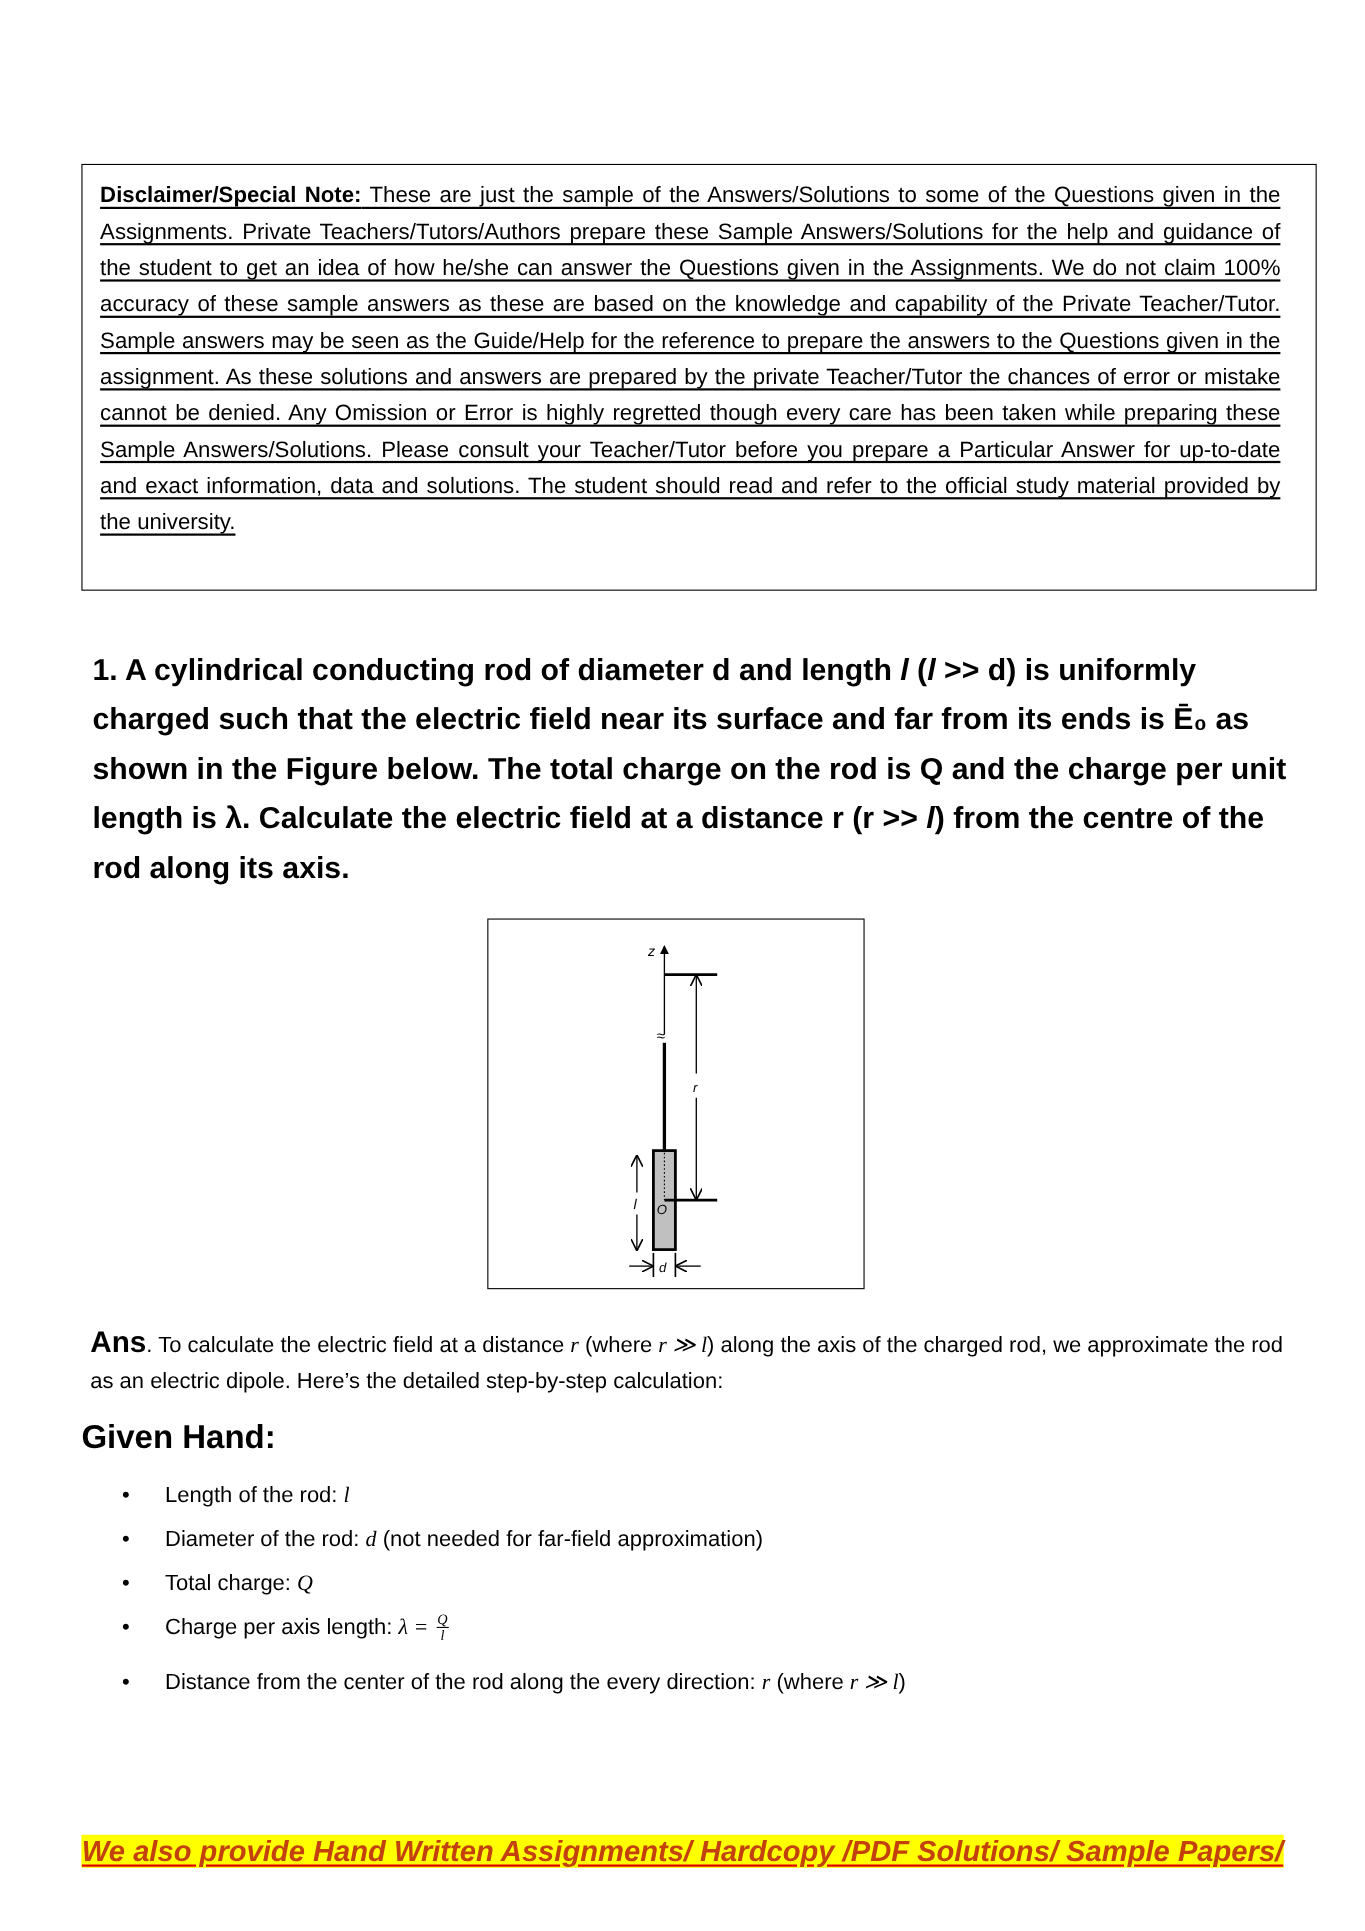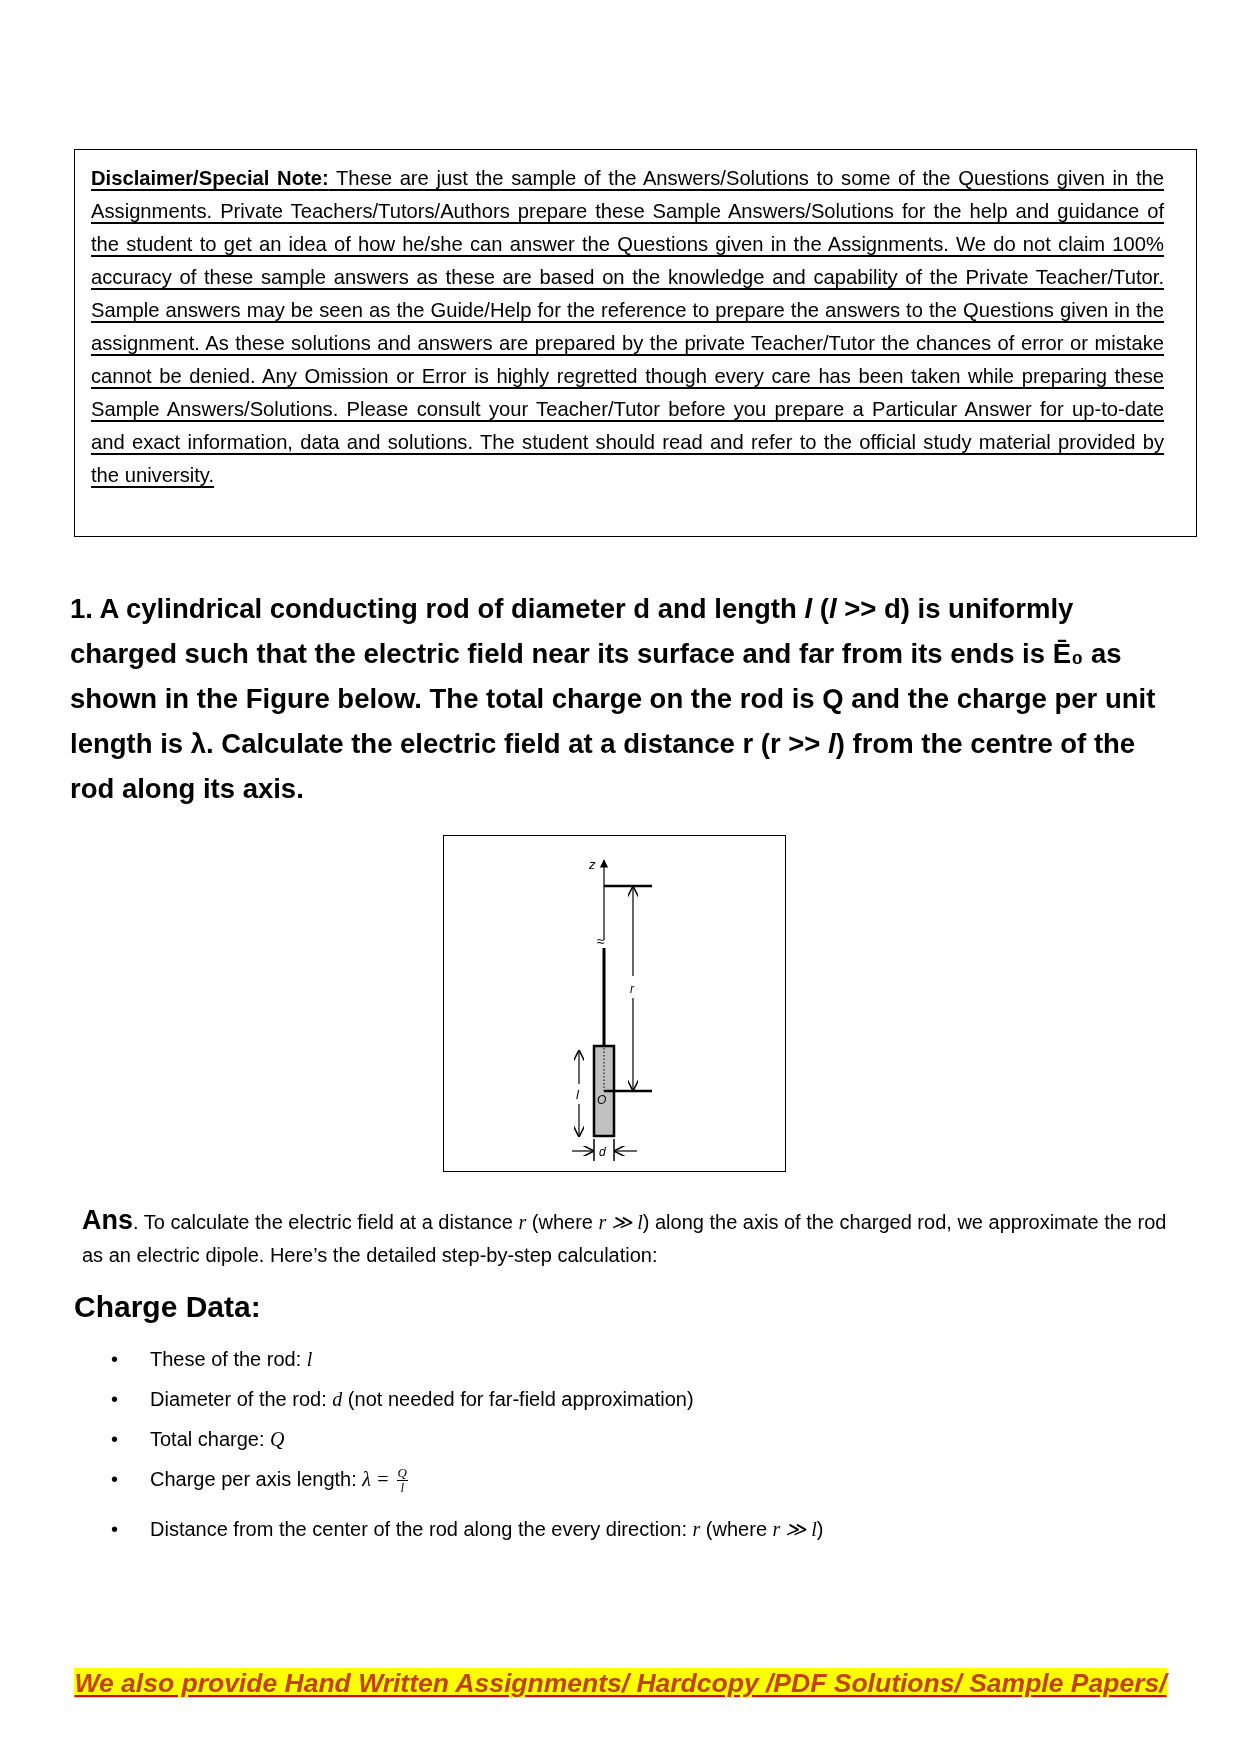--- a/index.html
+++ b/index.html
@@ -5,21 +5,21 @@
   html, body { margin: 0; padding: 0; background: #ffffff; }
   body { width: 1241px; height: 1755px; position: relative; overflow: hidden;
          font-family: "Liberation Sans", sans-serif; color: #000; }
 
   .disclaimer-box { position: absolute; left: 74px; top: 149px; width: 1123px; height: 388px;
          box-sizing: border-box; border: 1.5px solid #000; padding: 12px 32px 0 16px; }
   .disclaimer-text { font-size: 20.2px; line-height: 33px; text-align: justify;
          text-decoration: underline; text-underline-offset: 4px; margin: 0; }
   .disclaimer-text b { font-weight: bold; }
 
-  .question { position: absolute; left: 70px; top: 586px; width: 1090px;
+  .question { position: absolute; left: 84px; top: 586px; width: 1090px;
          font-size: 27.5px; font-weight: bold; line-height: 45px; margin: 0; }
   .question i { font-style: italic; }
 
   .figure-box { position: absolute; left: 443px; top: 835px; width: 343px; height: 337px;
          box-sizing: border-box; border: 1.5px solid #000; }
   .figure-box svg { position: absolute; left: 0; top: 0; }
 
   .ans { position: absolute; left: 74px; top: 1196px; width: 1100px; font-size: 20px; line-height: 33px; margin: 8px; }
   .ans .ans-label { font-weight: bold; font-size: 27px; }
   .math { font-family: "Liberation Serif", serif; font-style: italic; }
@@ -85,26 +85,26 @@
     <line x1="150" y1="303" x2="150" y2="325" stroke="#000" stroke-width="1.5"></line>
     <line x1="170" y1="303" x2="170" y2="325" stroke="#000" stroke-width="1.5"></line>
     <line x1="128" y1="315" x2="149" y2="315" stroke="#000" stroke-width="1.2" marker-end="url(#ah)"></line>
     <line x1="193" y1="315" x2="171" y2="315" stroke="#000" stroke-width="1.2" marker-end="url(#ah)"></line>
     <text x="155" y="320" font-size="12" font-style="italic" font-family="Liberation Sans, sans-serif">d</text>
   </svg>
 </div>
 
 <p class="ans"><span class="ans-label">Ans</span><span>.</span><span> To calculate the electric field at a distance </span><span class="math">r</span><span> (where </span><span class="math">r ≫ l</span><span>) along the axis of the charged rod, we approximate the rod as an electric dipole. Here’s the detailed step-by-step calculation:</span></p>
 
-<h2 class="given-heading">Charge Data:</h2>
+<h2 class="given-heading">Given Hand:</h2>
 
 <ul class="given-list">
   <li>
     <span class="bullet">•</span>
-    <span>These of the rod: </span><span class="math">l</span>
+    <span>Length of the rod: </span><span class="math">l</span>
   </li>
   <li>
     <span class="bullet">•</span>
     <span>Diameter of the rod: </span><span class="math">d</span><span> (not needed for far-field approximation)</span>
   </li>
   <li>
     <span class="bullet">•</span>
     <span>Total charge: </span><span class="math">Q</span>
   </li>
   <li class="frac-item">

